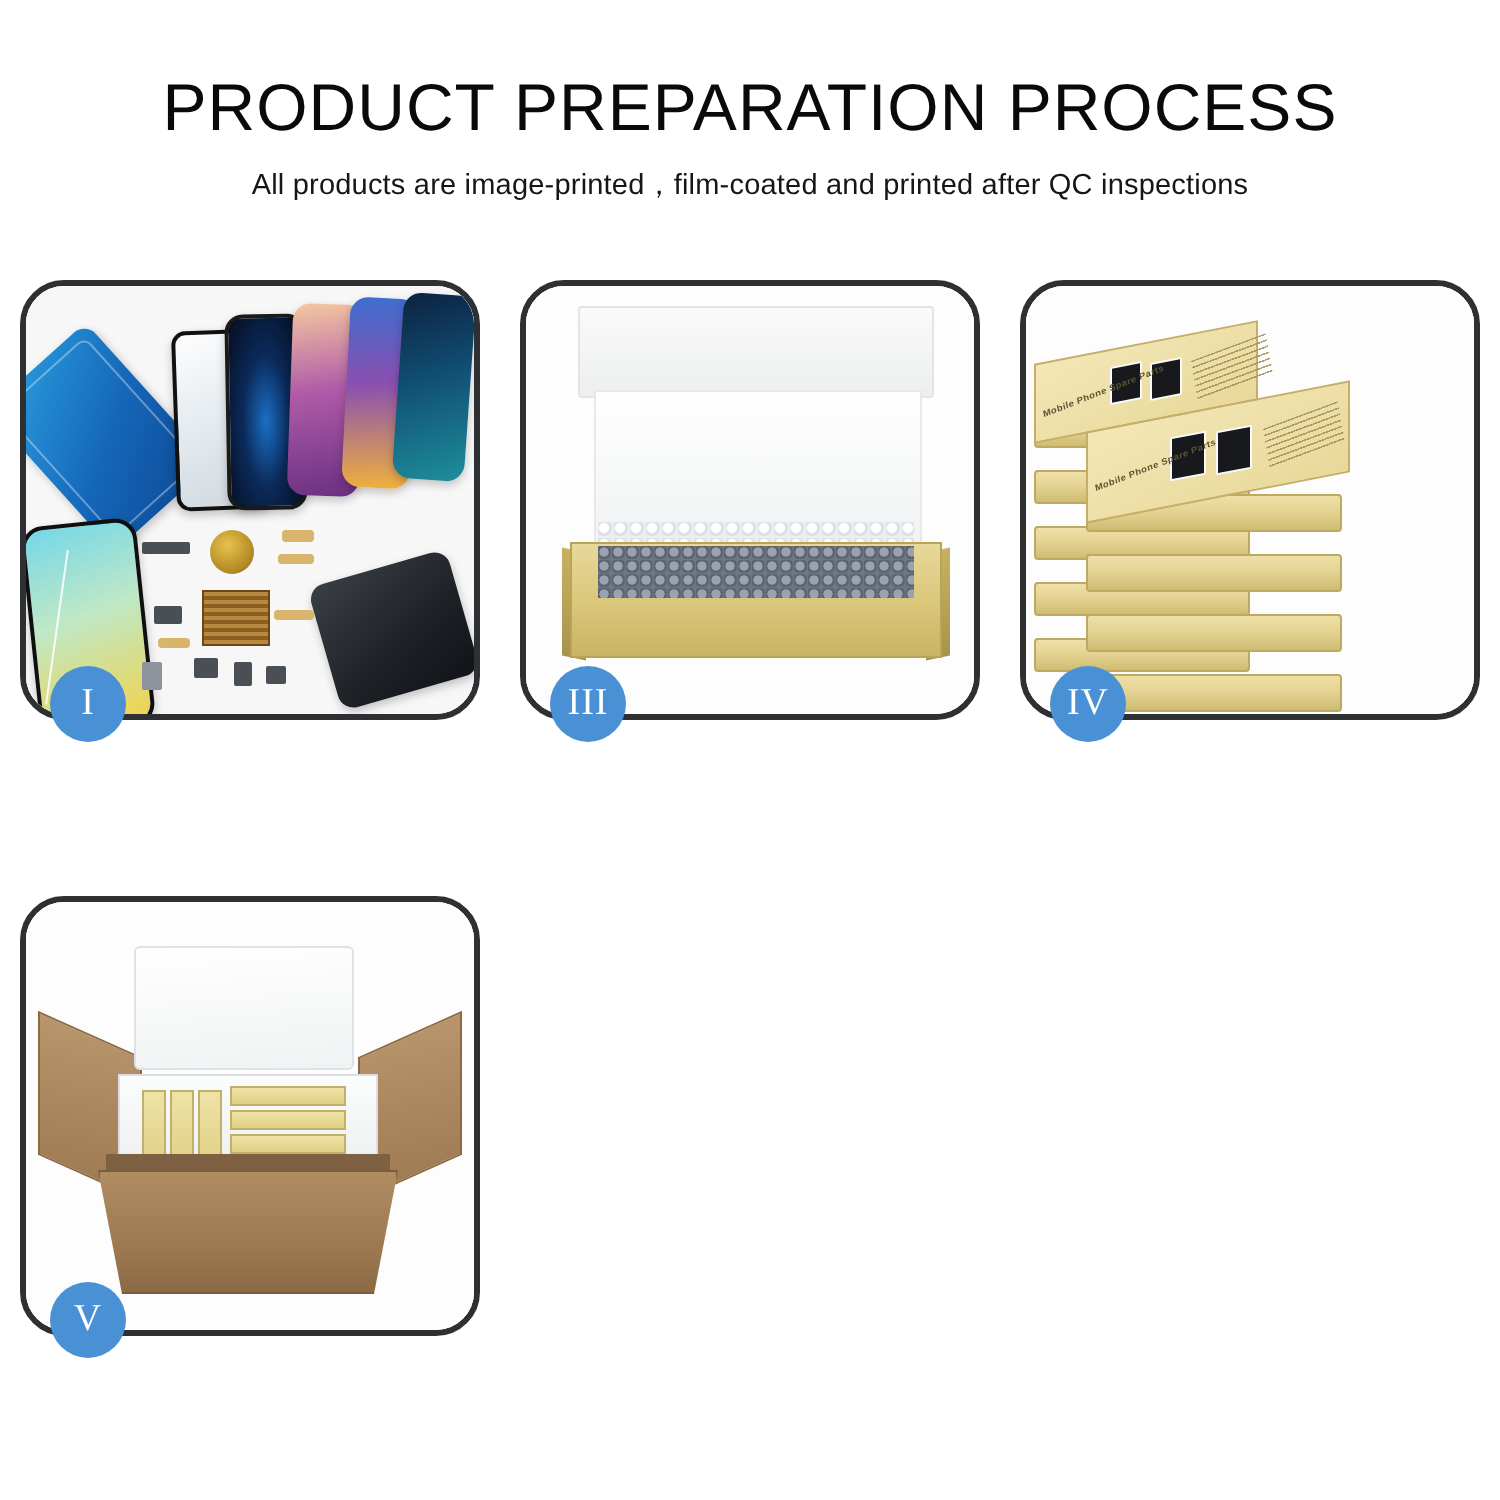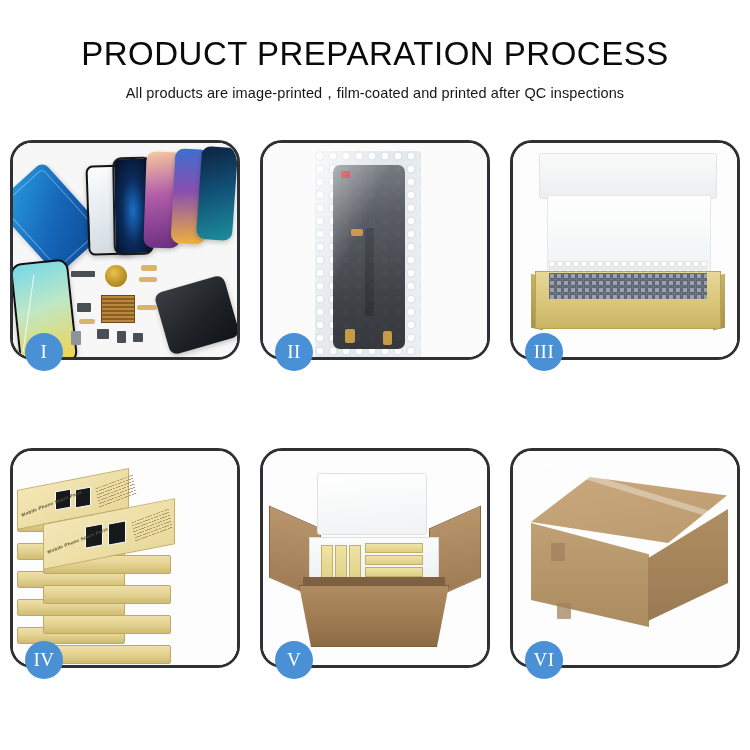--- a/index.html
+++ b/index.html
@@ -447,35 +447,20 @@
           <div class="flex" style="left:128px;top:122px;width:16px;height:6px;"></div>
           <div class="flex" style="left:126px;top:134px;width:18px;height:5px;"></div>
           <div class="flex" style="left:124px;top:162px;width:20px;height:5px;"></div>
           <div class="flex" style="left:66px;top:176px;width:16px;height:5px;"></div>
           <div class="chip" style="left:58px;top:188px;width:10px;height:14px;background:#8d949c;"></div>
         </div>
       </div>
       <div class="badge">I</div>
     </div>
 
-    <div class="card">
-      <div class="card-inner">
-        <div class="s2">
-          <div class="wrap">
-            <div class="lcd"></div>
-            <div class="redtag"></div>
-            <div class="conn" style="left:36px;top:78px;width:12px;height:7px;"></div>
-            <div class="conn" style="left:30px;top:178px;width:10px;height:14px;"></div>
-            <div class="conn" style="left:68px;top:180px;width:9px;height:14px;"></div>
-            <div class="sheen"></div>
-          </div>
-        </div>
-      </div>
-      <div class="badge">II</div>
-    </div>
 
     <div class="card">
       <div class="card-inner">
         <div class="s3">
           <div class="lid"></div>
           <div class="foamblock"></div>
           <div class="foamtex"></div>
           <div class="trayflapL"></div>
           <div class="trayflapR"></div>
           <div class="tray"></div>
@@ -530,28 +515,15 @@
           <div class="ybox" style="left:102px;top:104px;width:58px;height:10px;"></div>
           <div class="ybox" style="left:102px;top:116px;width:58px;height:10px;"></div>
           <div class="ybox" style="left:102px;top:128px;width:58px;height:8px;"></div>
           <div class="cinner"></div>
           <div class="cbody"></div>
         </div>
       </div>
       <div class="badge">V</div>
     </div>
 
-    <div class="card">
-      <div class="card-inner">
-        <div class="s6">
-          <div class="top"></div>
-          <div class="seam"></div>
-          <div class="front"></div>
-          <div class="side"></div>
-          <div class="tape" style="left:38px;top:92px;width:14px;height:18px;"></div>
-          <div class="tape" style="left:44px;top:152px;width:14px;height:16px;"></div>
-        </div>
-      </div>
-      <div class="badge">VI</div>
-    </div>
 
   </div>
 </div>
 
 </body></html>

